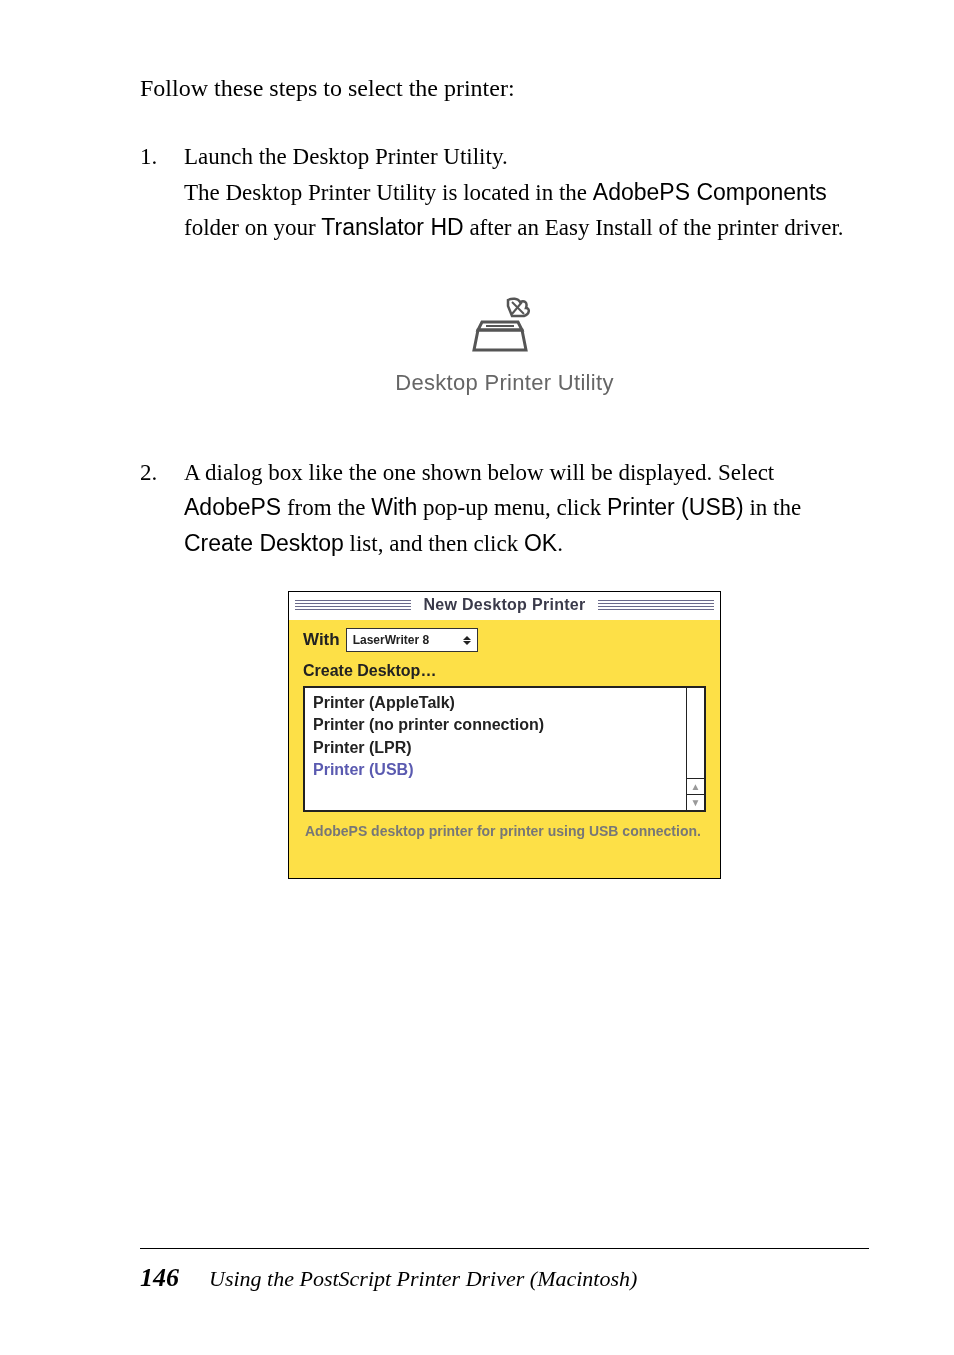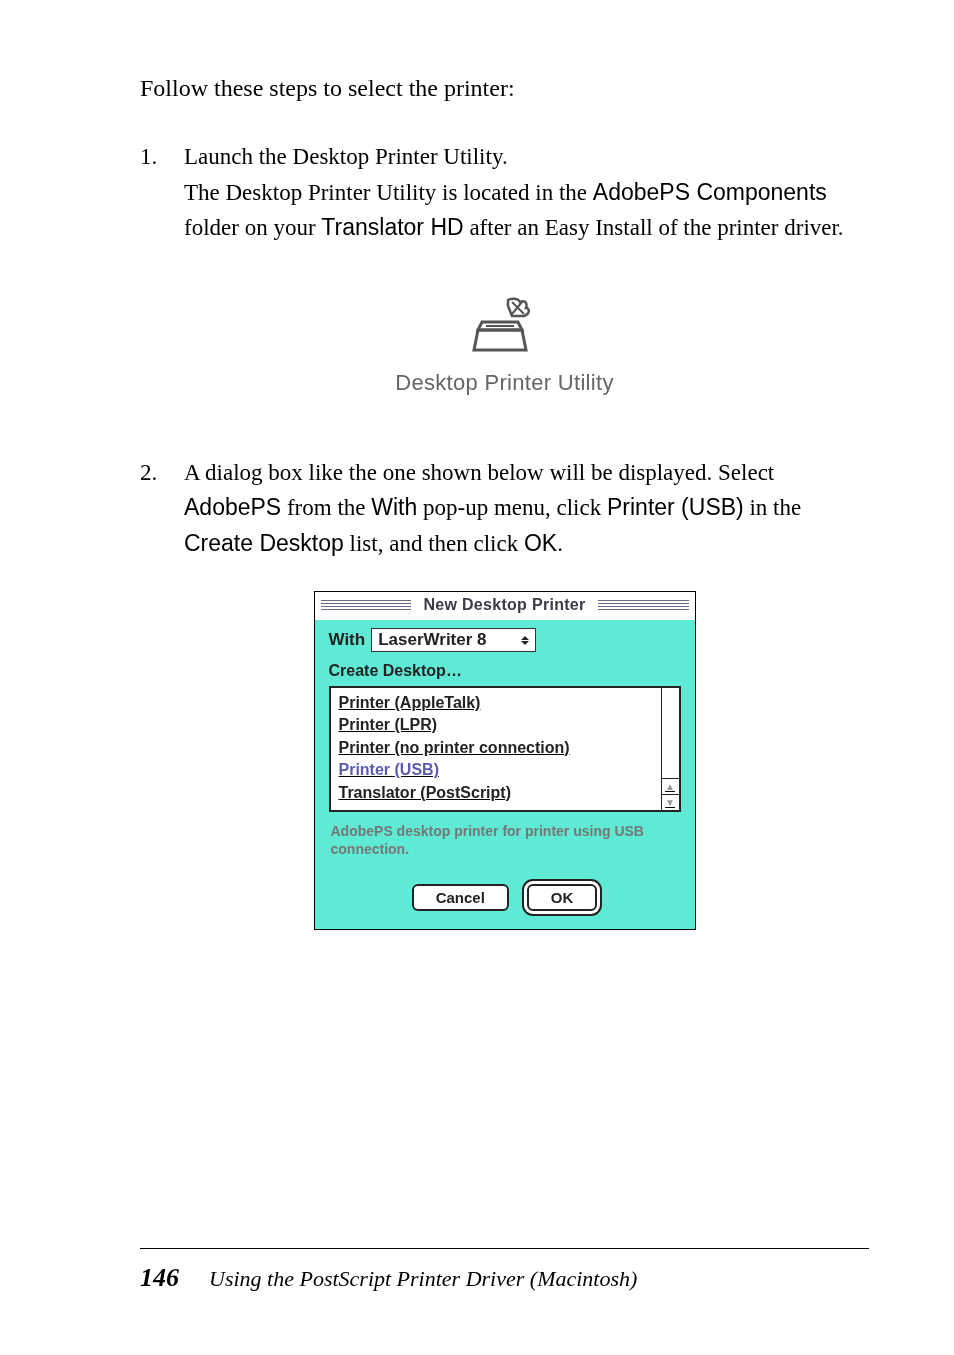--- a/index.html
+++ b/index.html
@@ -60,23 +60,23 @@
       font-size: 22px;
       color: #666;
       letter-spacing: 0.3px;
     }
     .dialog-wrap {
       display: flex;
       justify-content: center;
       margin-top: 30px;
     }
     .dialog {
-      width: 382px;
+      width: 433px;
       border: 1px solid #000;
-      background: #5eead4;
+      background: #fde047;
       font-family: "Arial Narrow", Arial, Helvetica, sans-serif;
     }
     .dialog-titlebar {
       background: #fff;
       padding: 4px 0 6px 0;
       display: flex;
       align-items: center;
       justify-content: center;
       position: relative;
     }
@@ -115,21 +115,21 @@
       font-size: 17px;
       font-weight: bold;
       color: #222;
     }
     .with-select {
       border: 1px solid #333;
       padding: 2px 6px;
       display: inline-flex;
       align-items: center;
       gap: 34px;
-      font-size: 17px;
+      font-size: 12px;
       font-weight: bold;
       color: #222;
       background: #fff;
       height: 24px;
     }
     .select-arrows {
       display: inline-flex;
       flex-direction: column;
       gap: 1px;
     }
@@ -150,21 +150,20 @@
       font-weight: bold;
       color: #222;
       margin-bottom: 6px;
     }
     .listbox {
       border: 2px solid #222;
       height: 126px;
       position: relative;
       background: #fff;
       display: flex;
-      text-decoration: underline;
     }
     .list-items {
       flex: 1;
       padding: 4px 8px;
     }
     .list-item {
       font-size: 16px;
       font-weight: bold;
       color: #222;
       line-height: 1.4;
@@ -289,35 +288,30 @@
           <span class="select-arrows">
             <span class="up"></span>
             <span class="down"></span>
           </span>
         </span>
       </div>
       <div class="create-label">Create Desktop…</div>
       <div class="listbox">
         <div class="list-items">
           <div class="list-item">Printer (AppleTalk)</div>
+          <div class="list-item">Printer (no printer connection)</div>
           <div class="list-item">Printer (LPR)</div>
-          <div class="list-item">Printer (no printer connection)</div>
           <div class="list-item selected">Printer (USB)</div>
-          <div class="list-item">Translator (PostScript)</div>
         </div>
         <div class="list-scrollbar">
           <div class="scroll-btn">▲</div>
           <div class="scroll-btn">▼</div>
         </div>
       </div>
       <div class="dialog-desc">AdobePS desktop printer for printer using USB connection.</div>
-      <div class="dialog-buttons">
-        <button class="btn">Cancel</button>
-        <button class="btn default">OK</button>
-      </div>
     </div>
   </div>
 </div>
 
 <div class="footer">
   <span class="page-number">146</span>
   <span class="page-title">Using the PostScript Printer Driver (Macintosh)</span>
 </div>
 
 </body></html>

